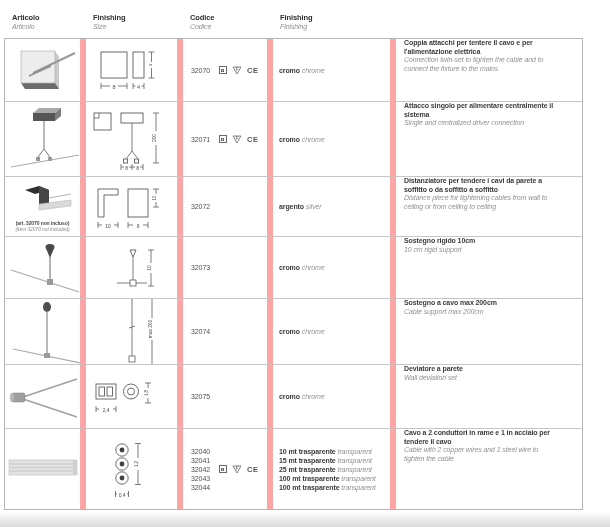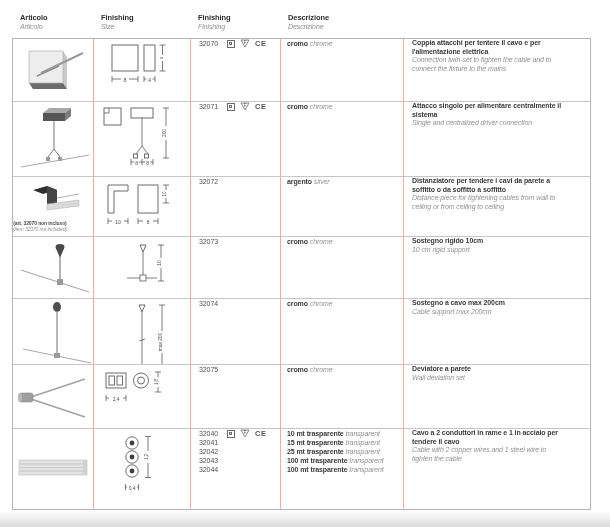--- a/index.html
+++ b/index.html
@@ -1,27 +1,27 @@
 <!DOCTYPE html>
 <html><head>
 <meta charset="utf-8">
 <style>
   html,body{margin:0;padding:0;background:#fff;}
   .page{position:relative;width:610px;height:527px;background:#fff;overflow:hidden;
         font-family:"Liberation Sans",sans-serif;color:#3b3b3b;letter-spacing:-0.1px;}
-  .catalog{position:absolute;left:12px;top:12px;width:579px;}
+  .catalog{position:absolute;left:4px;top:12px;width:579px;}
   .hdr{display:grid;grid-template-columns:81px 97px 90px 123px 186px;padding-left:1px;}
   .hcell{padding:2px 0 7px 7px;}
   .hlabel{font-weight:bold;font-size:7.5px;color:#2e2e2e;line-height:8.5px;}
   .hsub{font-style:italic;font-size:7px;color:#8f8f8f;line-height:8.5px;}
   .grid{border:1px solid #b5b5b5;}
   .row{display:grid;grid-template-columns:81px 97px 90px 123px 186px;}
   .r0{height:63px}.r1{height:75px}.r2{height:60px}.r3{height:62px}.r4{height:66px}.r5{height:64px}.r6{height:80px}
-  .cell{border-right:1px solid #fca5a5;border-bottom:1px solid #c6c6c6;display:flex;
-        align-items:flex-start;justify-content:center;overflow:hidden;}
+  .cell{border-right:6px solid #fca5a5;border-bottom:1px solid #c6c6c6;display:flex;
+        align-items:center;justify-content:center;overflow:hidden;}
   .cell:nth-child(5){border-right:none;}
   .row:last-child .cell{border-bottom:none;}
   .art{flex-direction:column;}
   .code{justify-content:flex-start;padding-left:8px;gap:9px;}
   .fin{justify-content:flex-start;padding-left:6px;}
   .desc{justify-content:flex-start;padding-left:8px;padding-right:26px;flex-direction:column;align-items:flex-start;}
   .it-bold{font-weight:bold;font-size:7px;line-height:8.5px;color:#3b3b3b;}
   .en-italic{font-style:italic;font-size:7px;line-height:8.5px;color:#929292;}
   .codeno{font-size:7px;color:#4f4f4f;line-height:9px;}
   .codestack{display:flex;flex-direction:column;}
@@ -50,26 +50,26 @@
     <div class="hdr">
       <div class="hcell">
         <div class="hlabel">Articolo</div>
         <div class="hsub">Articolo</div>
       </div>
       <div class="hcell">
         <div class="hlabel">Finishing</div>
         <div class="hsub">Size</div>
       </div>
       <div class="hcell">
+        <div class="hlabel">Codice</div>
+        <div class="hsub">Codice</div>
+      </div>
+      <div class="hcell">
         <div class="hlabel">Finishing</div>
         <div class="hsub">Finishing</div>
-      </div>
-      <div class="hcell">
-        <div class="hlabel">Descrizione</div>
-        <div class="hsub">Descrizione</div>
       </div>
     </div>
 
     <div class="grid">
 
       <div class="row r0">
         <div class="cell art">
           <svg width="75" height="55">
             <polygon points="50,8 54,14 54,46 50,40" fill="#c9c9c9"></polygon>
             <polygon points="16,40 50,40 54,46 20,46" fill="#6b6b6b"></polygon>

